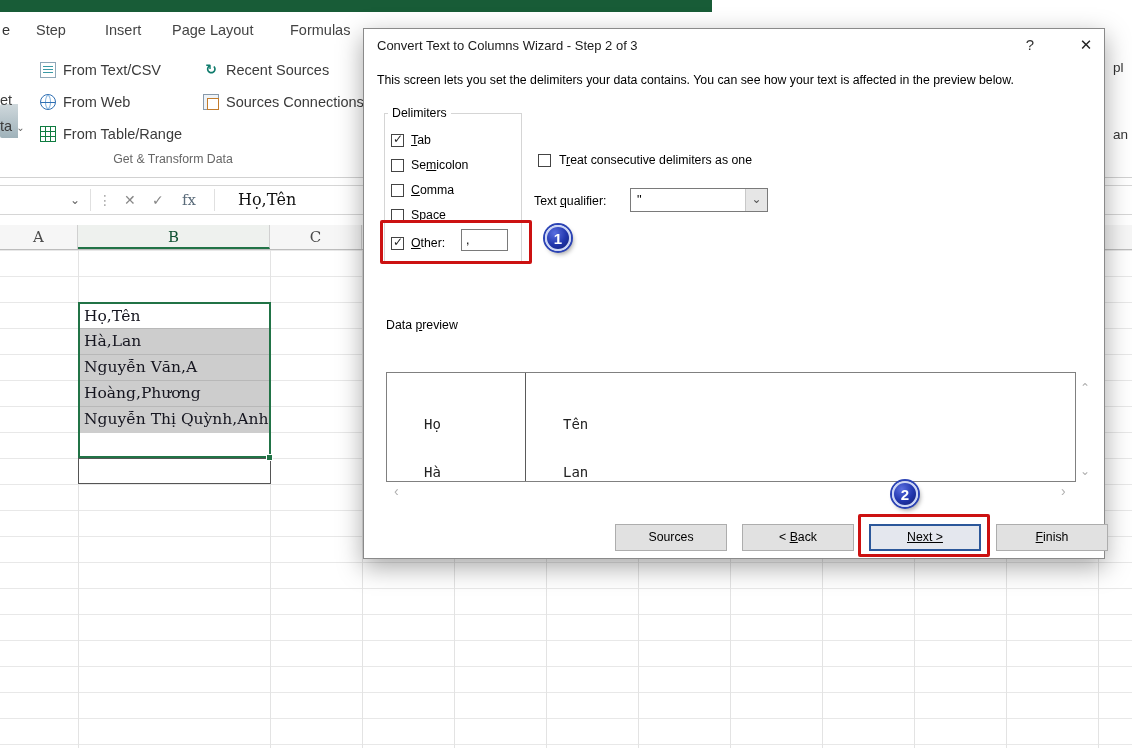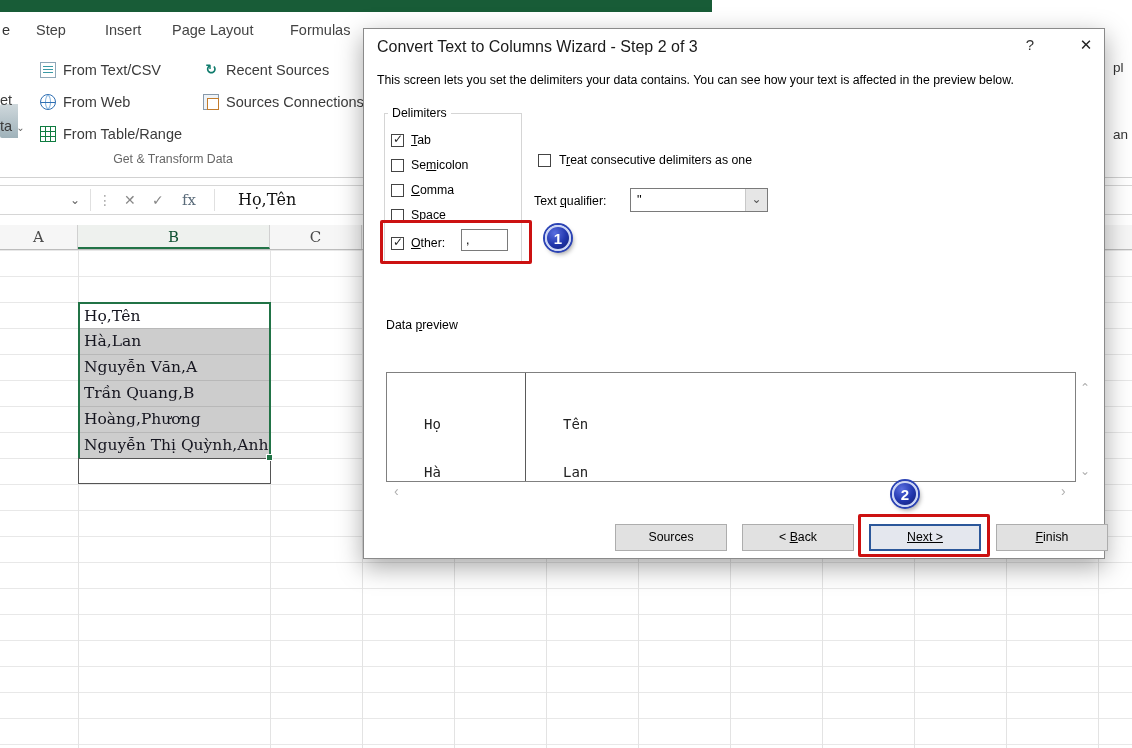--- a/index.html
+++ b/index.html
@@ -67,21 +67,21 @@
     font-size: 15.5px; color: #15151f; border-bottom: 1px solid #b8b8b8; white-space: nowrap; overflow: hidden; }
   .cell:first-child { height: 25px; }
   .cell:last-child { border-bottom: none; }
   .cell.gray { background: #cdcdcd; }
   .fill-handle { position: absolute; left: 266px; top: 454px; width: 7px; height: 7px; background: #217346; border: 1px solid #fff; z-index: 3; }
   .empty-cell { position: absolute; left: 78px; top: 458px; width: 193px; height: 26px; border: 1px solid #555; z-index: 2; background: #fff; }
 
   
   .dialog { position: absolute; left: 363px; top: 28px; width: 742px; height: 531px; background: #fff;
     border: 1px solid #8a8a8a; box-shadow: 0 8px 24px rgba(0,0,0,.35); z-index: 10; font-size: 12.3px; color: #000; }
-  .dlg-title { position: absolute; left: 13px; top: 9px; font-size: 16px; color: #1a1a1a; }
+  .dlg-title { position: absolute; left: 13px; top: 9px; font-size: 13px; color: #1a1a1a; }
   .dlg-help { position: absolute; left: 650px; top: 0; width: 32px; height: 32px; text-align: center; line-height: 32px; font-size: 15px; color: #333; cursor: default; }
   .dlg-close { position: absolute; left: 704px; top: 0; width: 36px; height: 32px; text-align: center; line-height: 32px; font-size: 15px; color: #222; cursor: default; }
   .dlg-desc { position: absolute; left: 13px; top: 44px; width: 718px; font-size: 12.3px; color: #000; }
 
   .groupbox { position: absolute; left: 20px; top: 84px; width: 138px; height: 150px; border: 1px solid #d5d5d5; }
   .groupbox-legend { position: absolute; left: 24px; top: 77px; background: #fff; padding: 0 4px; font-size: 12.3px; }
 
   .delim-row { position: absolute; left: 27px; display: flex; align-items: center; gap: 7px; height: 16px; }
   .cb { width: 13px; height: 13px; border: 1px solid #444; background: #fff; position: relative; flex: none; }
   .cb .mark { position: absolute; left: 1px; top: -3px; font-size: 12px; font-weight: 700; color: #222; }
@@ -179,21 +179,20 @@
     <div class="col-h sel" style="left:78px;width:192px">B</div>
     <div class="col-h" style="left:270px;width:92px">C</div>
   </div>
 
   <div class="grid"></div>
 
   <div class="selection">
     <div class="cell">Họ,Tên</div>
     <div class="cell gray">Hà,Lan</div>
     <div class="cell gray">Nguyễn Văn,A</div>
-    <div class="cell gray">Trần Quang,B</div>
     <div class="cell gray">Hoàng,Phương</div>
     <div class="cell gray">Nguyễn Thị Quỳnh,Anh</div>
   </div>
   <div class="fill-handle"></div>
   <div class="empty-cell"></div>
 
   <div class="dialog">
     <div class="dlg-title">Convert Text to Columns Wizard - Step 2 of 3</div>
     <div class="dlg-help">?</div>
     <div class="dlg-close">✕</div>

